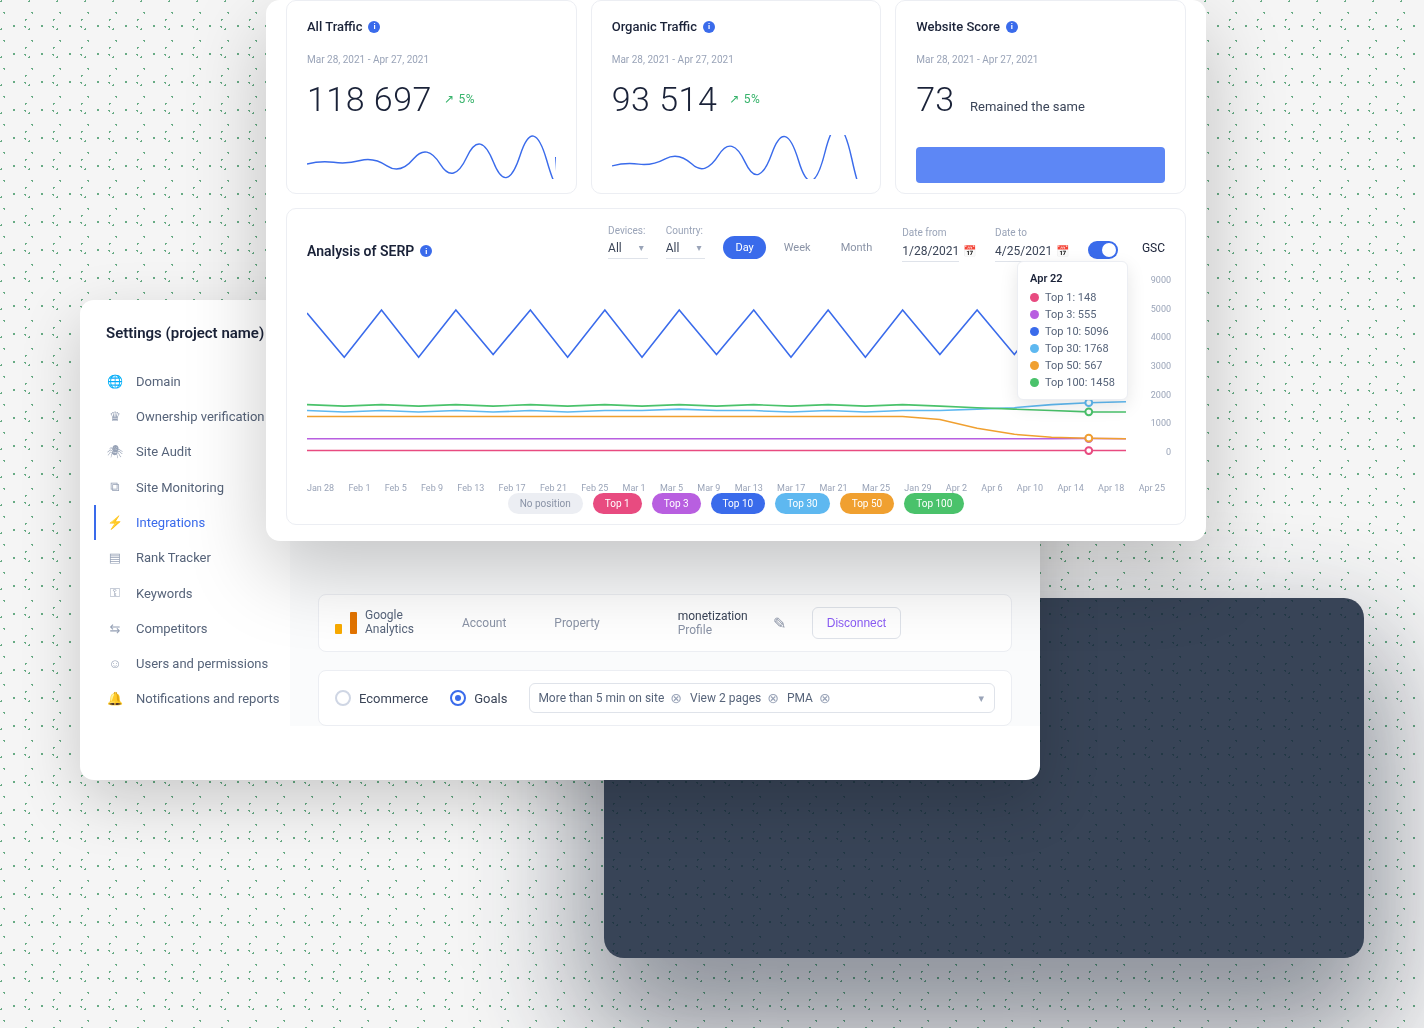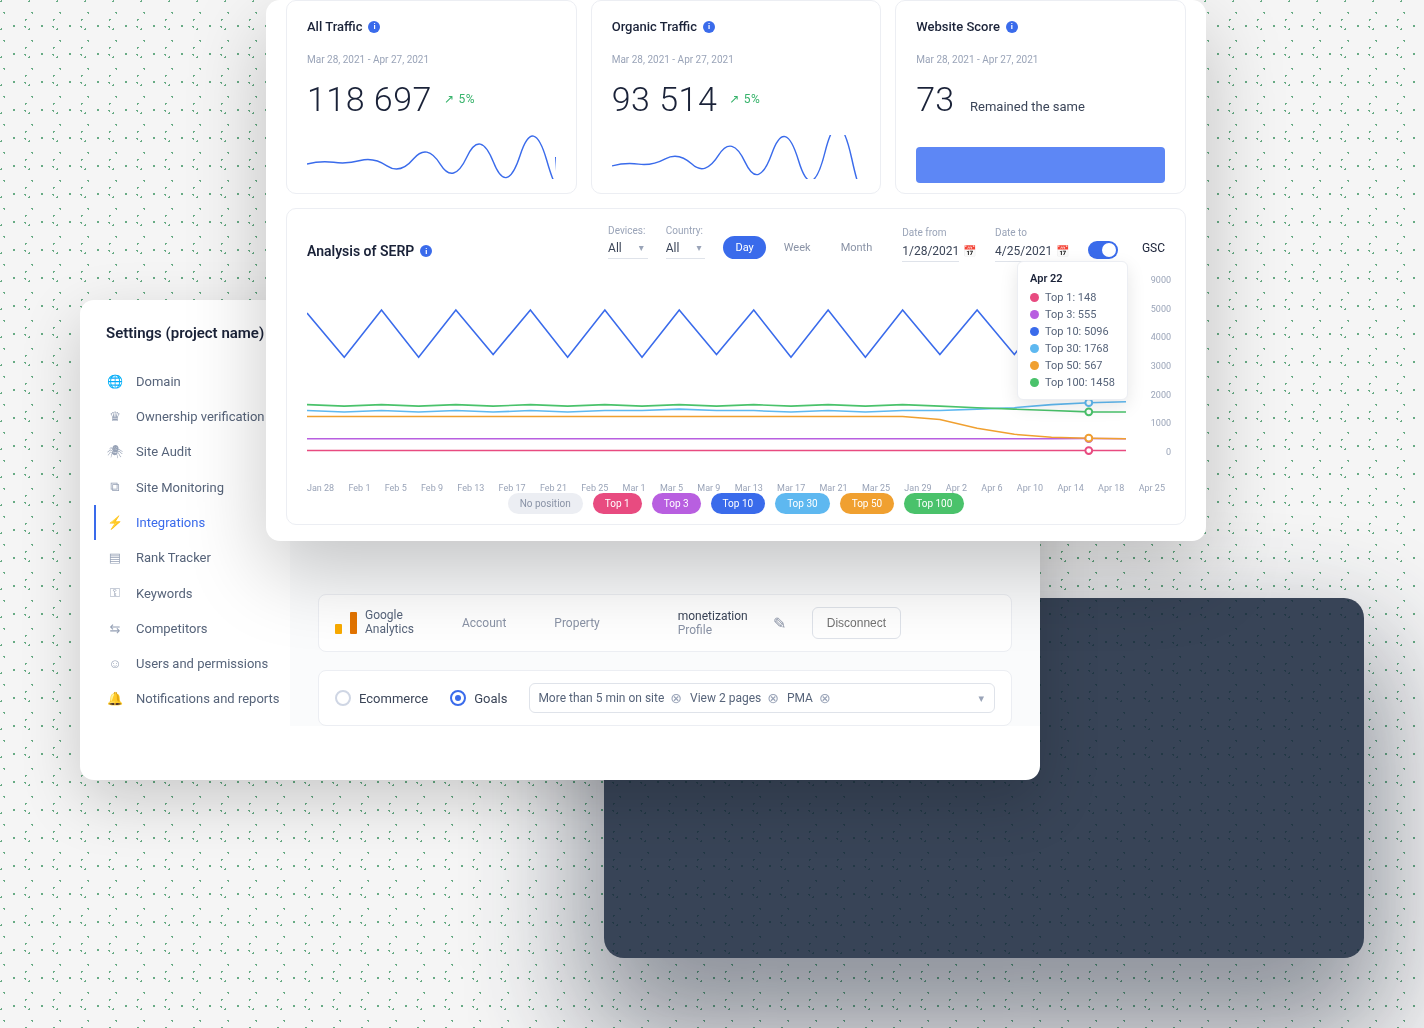--- a/index.html
+++ b/index.html
@@ -103,21 +103,21 @@
   background: #e37400; border-radius: 1px;
 }
 .ga-name { font-size: 12px; line-height: 1.15; color: #57647a; }
 .integ-col { font-size: 12px; color: #8a93a6; flex: 0 0 auto; }
 .integ-prof { font-size: 12px; color: #3b4558; }
 .integ-prof .prof-sub { color: #8a93a6; }
 .pencil { width: 28px; text-align: center; color: #8a93a6; cursor: pointer; }
 .disconnect-btn {
   border: 1px solid #dfe3ea;
   background: #fff;
-  color: #737373;
+  color: #8b5cf6;
   font-size: 12px;
   padding: 8px 14px;
   border-radius: 6px;
   cursor: pointer;
 }
 .goals-row {
   display: flex;
   align-items: center;
   gap: 22px;
   margin-top: 18px;

